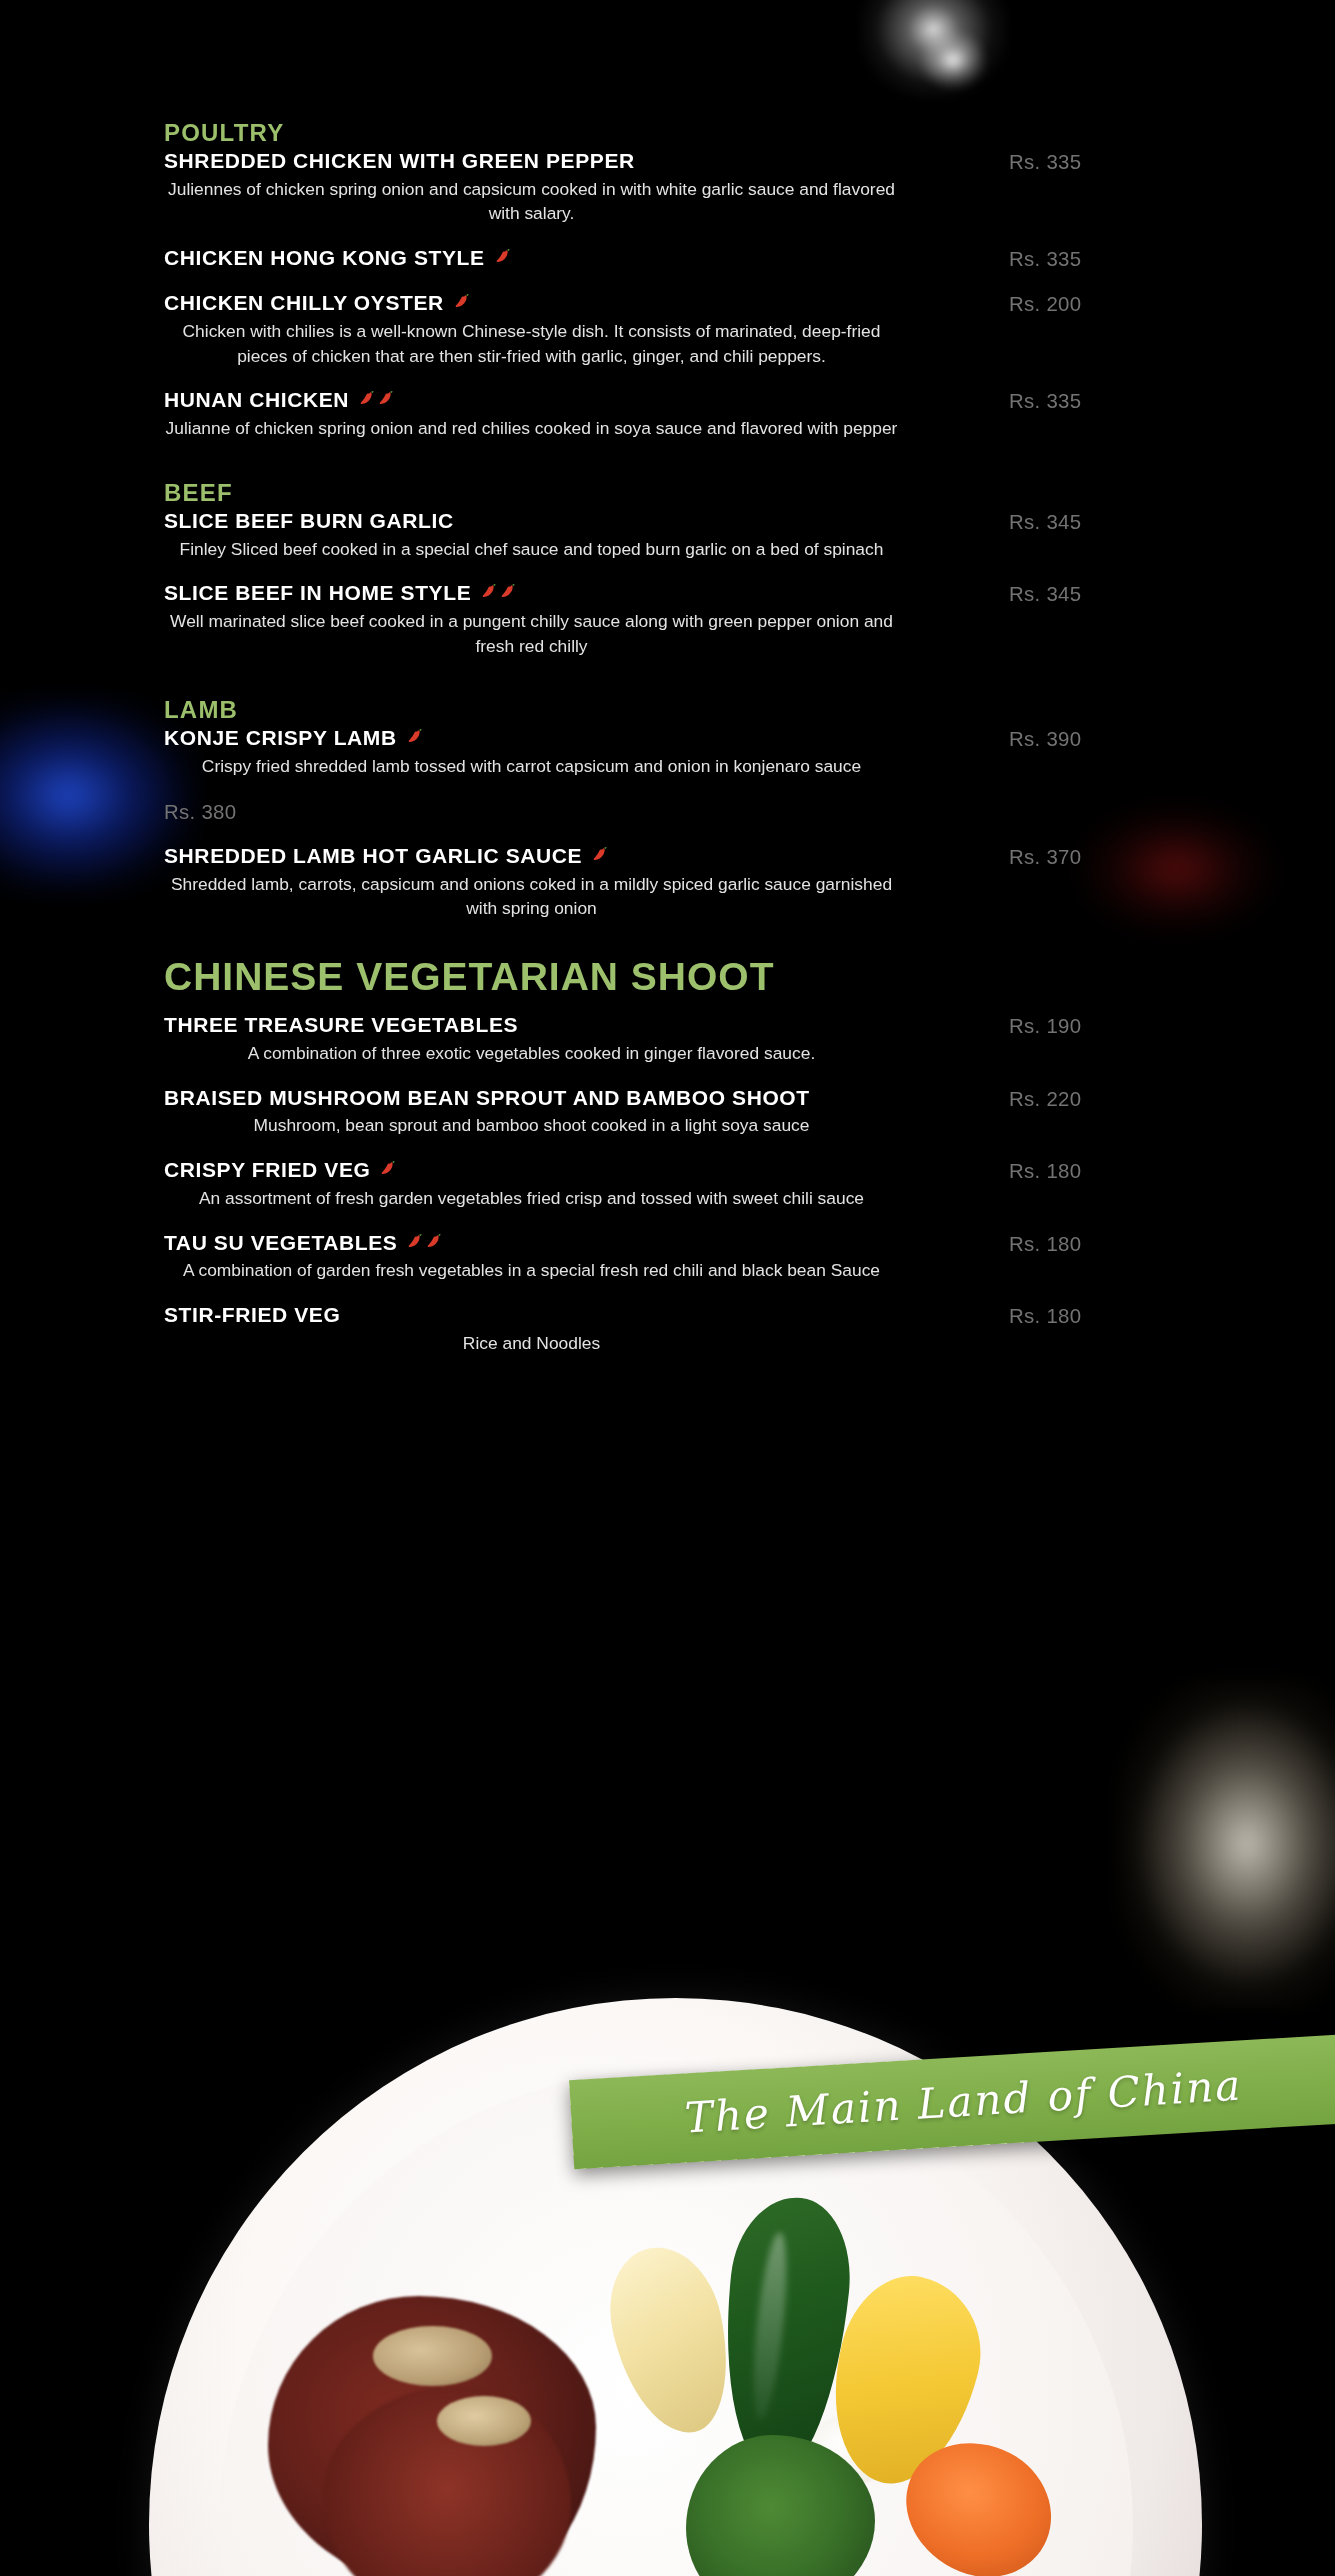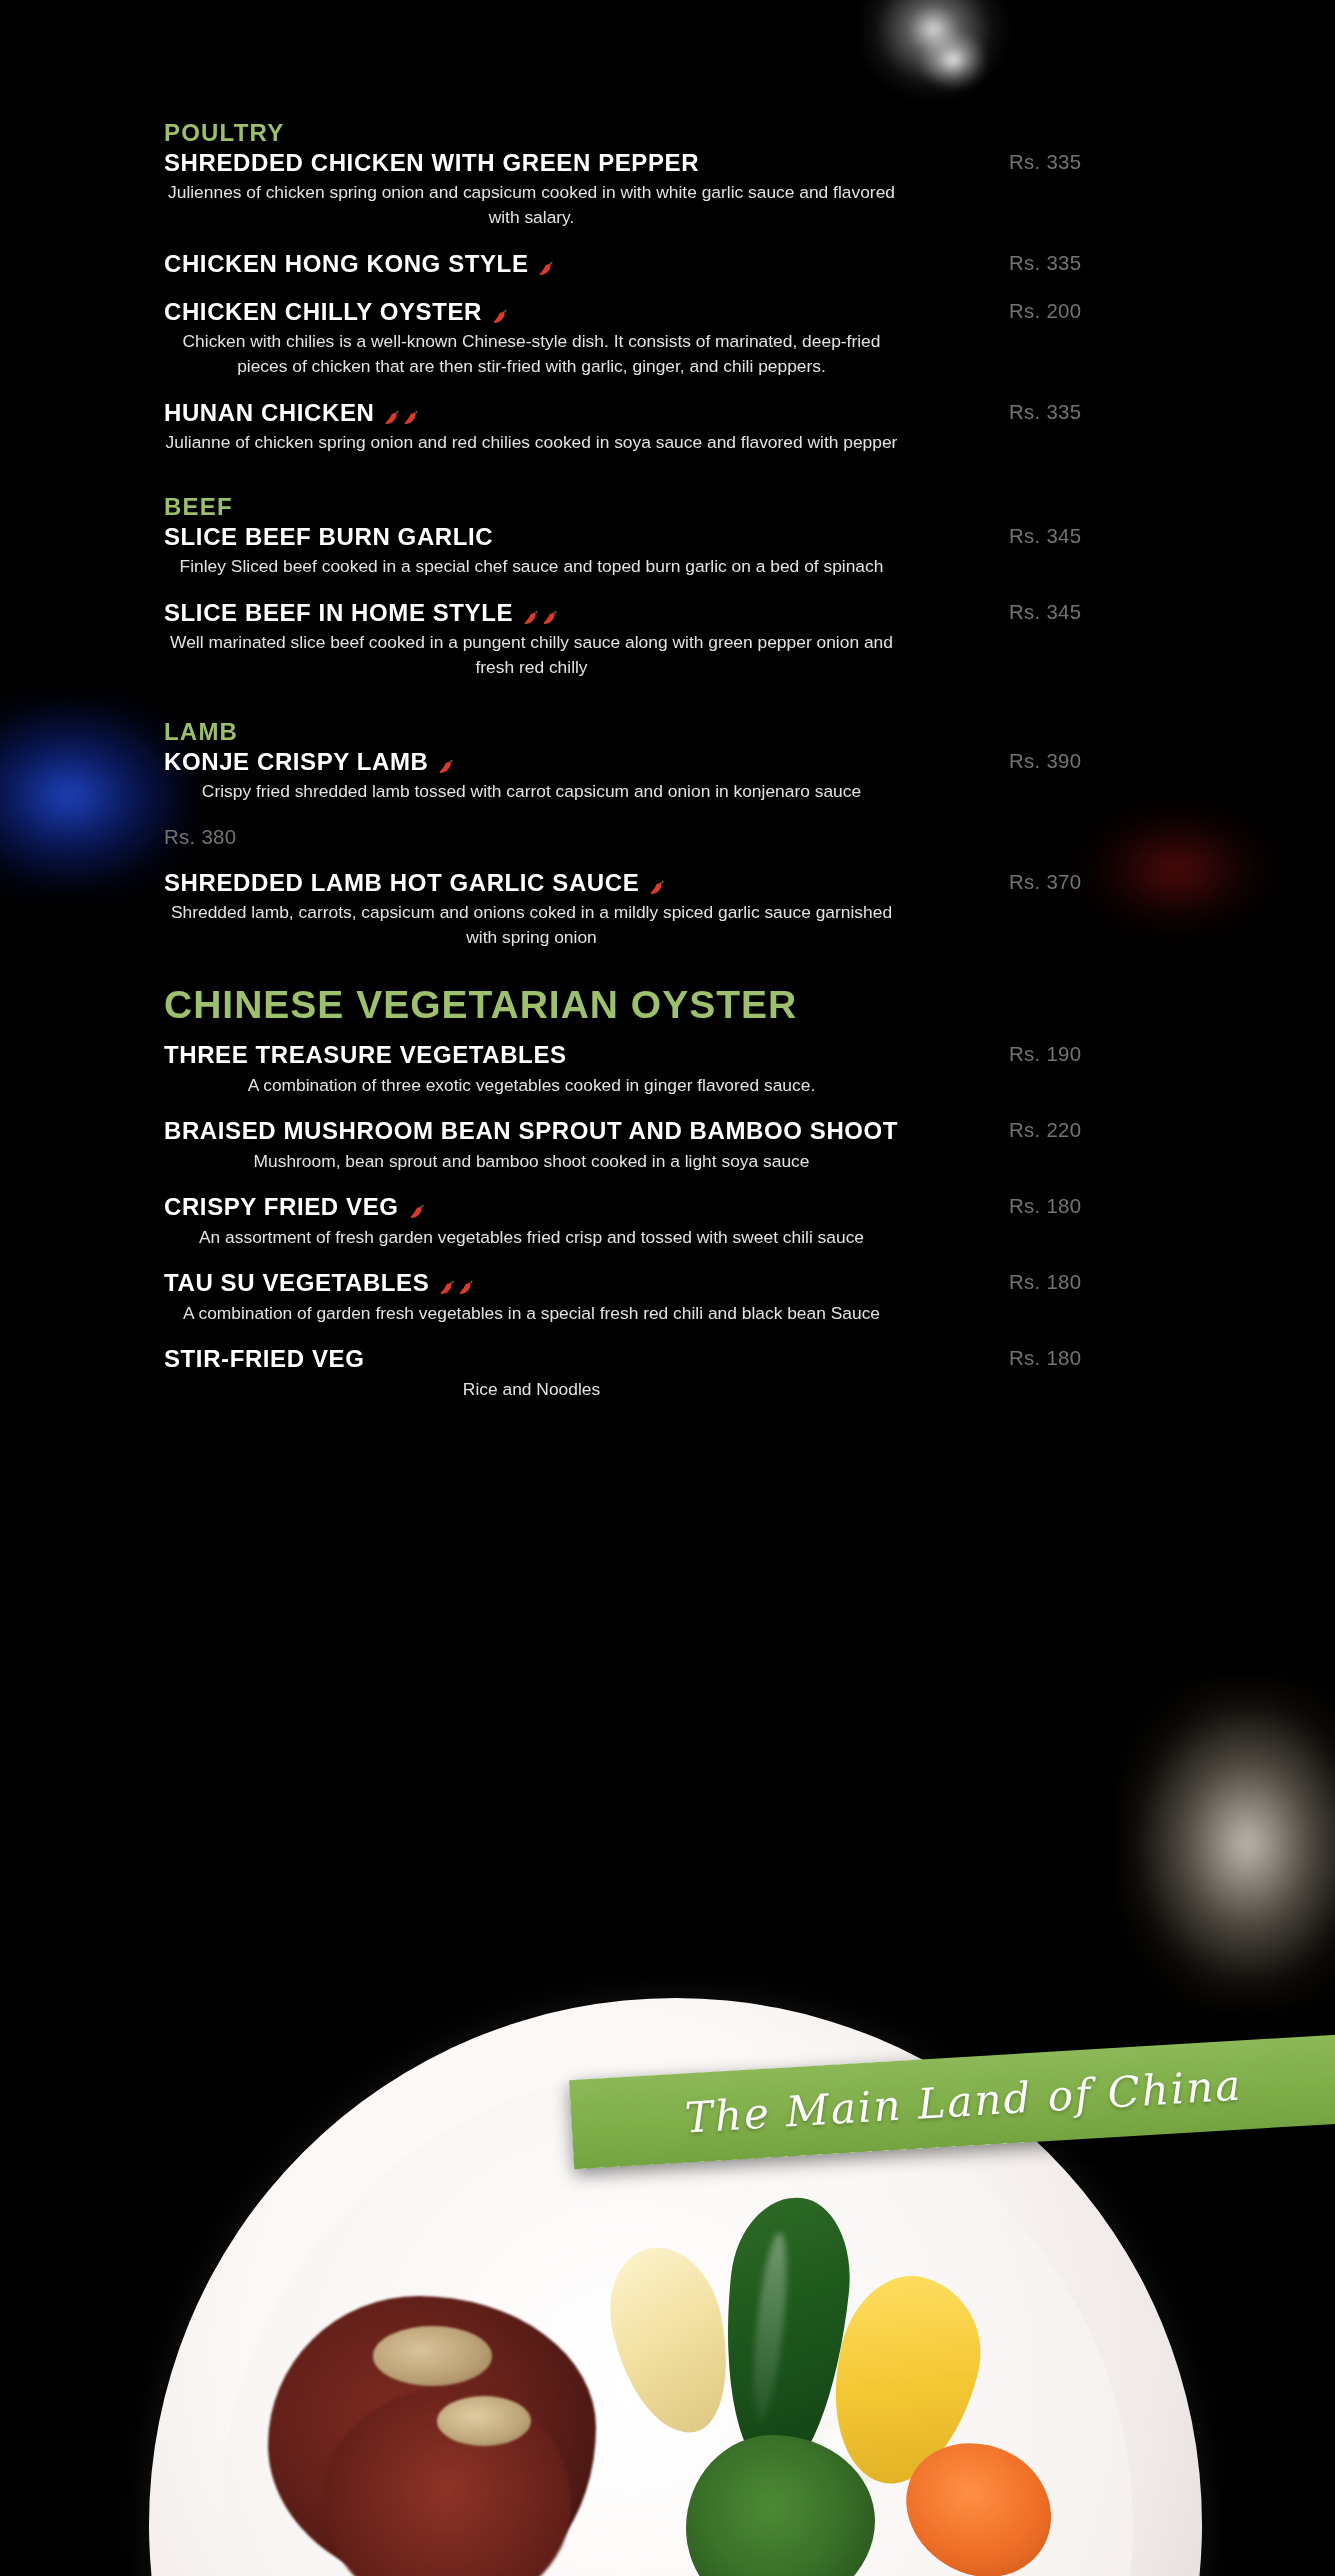--- a/index.html
+++ b/index.html
@@ -86,27 +86,27 @@
   .item {
     display: flex;
     align-items: flex-start;
     margin-bottom: 20px;
   }
   .item-left {
     flex: 1 1 auto;
     padding-right: 20px;
   }
   .item-name {
-    font-size: 24px;
+    font-size: 21px;
     font-weight: 700;
     letter-spacing: 0.6px;
     color: #ffffff;
     line-height: 1.18;
     display: flex;
-    align-items: center;
+    align-items: flex-start;
     flex-wrap: wrap;
   }
   .item-desc {
     font-size: 17.4px;
     font-weight: 400;
     color: #e3e3e3;
     line-height: 1.42;
     margin-top: 3px;
     max-width: 735px;
     text-align: center;
@@ -396,21 +396,21 @@
             <span class="chili"><svg viewBox="0 0 16 16" width="16" height="16">
                 <path d="M12.6 2.2c-.9-.2-1.6.3-2 .9-.3.5-.9.6-1.4.4-.6-.2-1.2.1-1.4.6-1.4 2.9-3.4 6-5.8 8.3-.7.7-.2 1.8.8 1.7 3.6-.3 6.7-2.4 8.6-5.6 1-1.7 1.3-3.6 1.2-5.2 0-.5-.4-1-1-1.1z" fill="#d93a2a"></path>
                 <path d="M12.2 1.9c.5-.6 1.2-.9 1.9-.8.3 0 .5.3.4.6-.2.7-.7 1.2-1.4 1.4" fill="#4e8a35"></path>
               </svg></span>
           </span>
         </div>
         <div class="item-desc">Shredded lamb, carrots, capsicum and onions coked in a mildly spiced garlic sauce garnished with spring onion</div>
       </div>
       <div class="item-price">Rs. 370</div>
     </div>
-    <div class="section-title big">CHINESE VEGETARIAN OYSTER</div>
+    <div class="section-title big">CHINESE VEGETARIAN SHOOT</div>
     <div class="item">
       <div class="item-left">
         <div class="item-name">
           <span>THREE TREASURE VEGETABLES</span>
         </div>
         <div class="item-desc">A combination of three exotic vegetables cooked in ginger flavored sauce.</div>
       </div>
       <div class="item-price">Rs. 190</div>
     </div>
     <div class="item">

